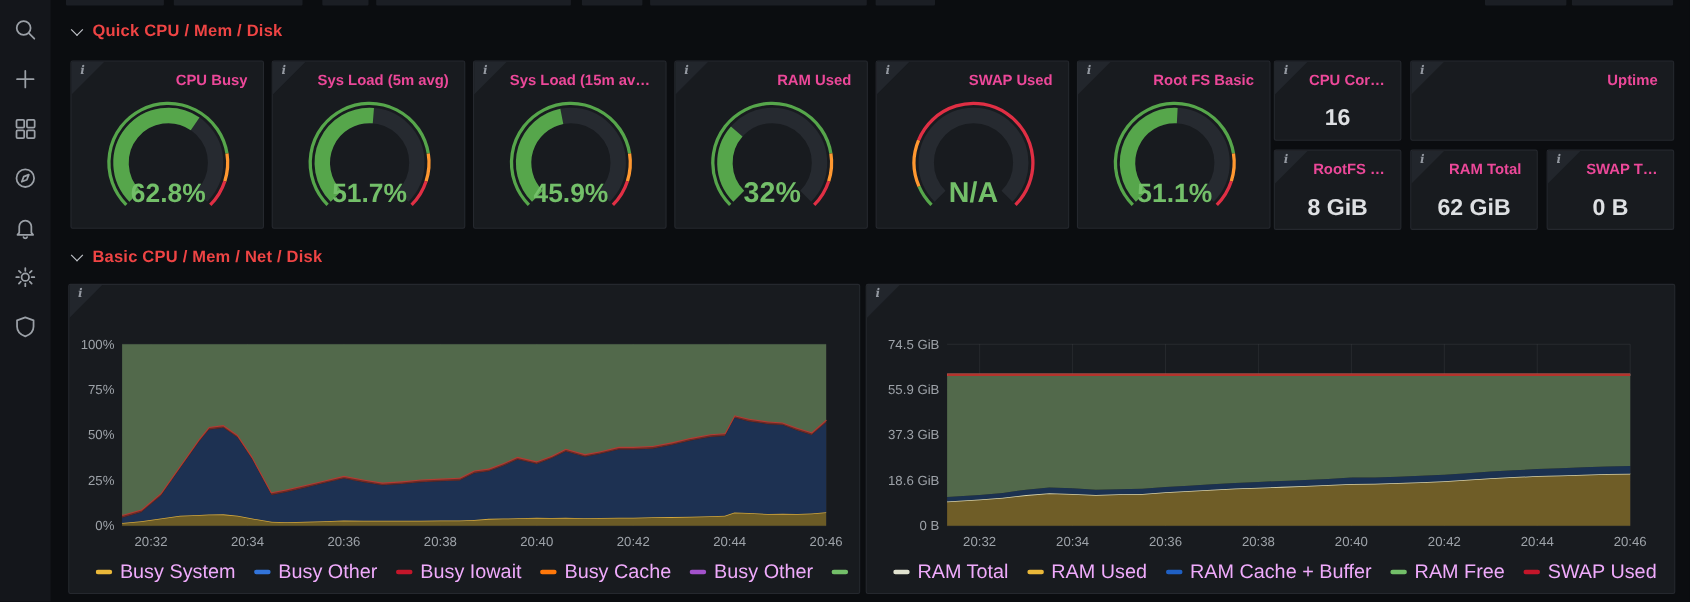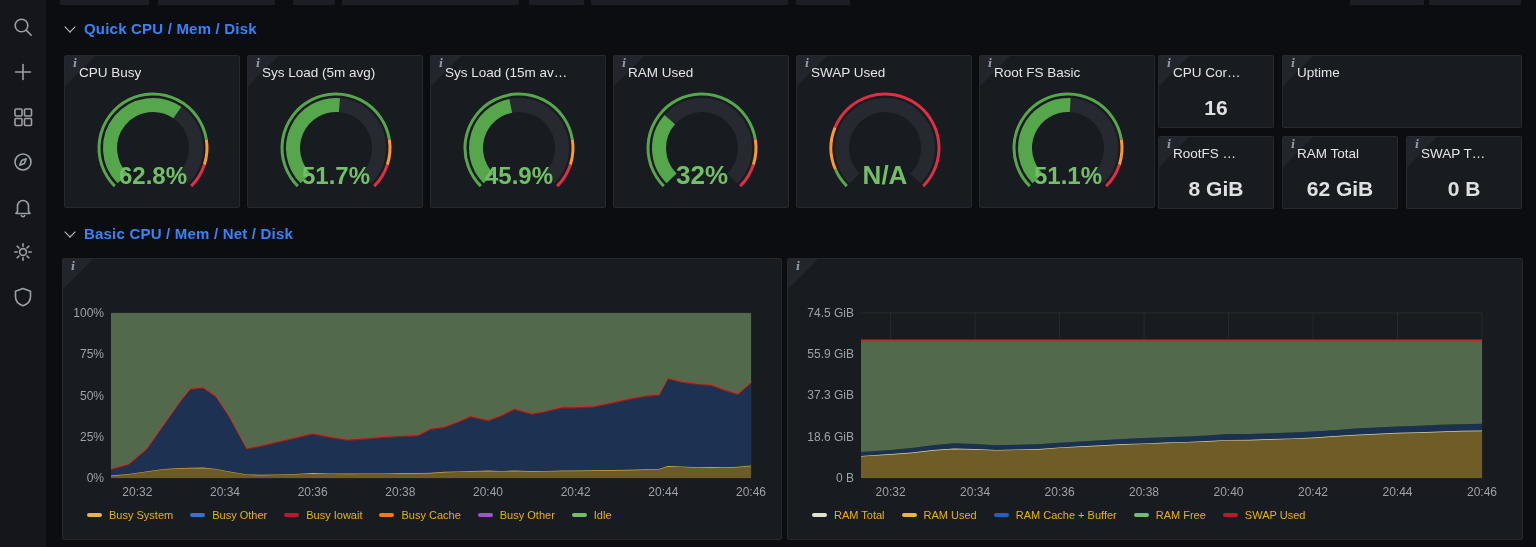--- a/index.html
+++ b/index.html
@@ -11,51 +11,51 @@
   #sidebar{
     position:absolute;left:0;top:0;width:46px;height:547px;background:#14161b;
     display:flex;flex-direction:column;align-items:center;padding-top:16px;gap:23px;
     box-sizing:border-box;z-index:5;
   }
   .side-icon{width:22px;height:22px;display:flex;align-items:center;justify-content:center;cursor:pointer}
   .side-icon svg{stroke:#9ba0a7;fill:none;stroke-width:1.6;stroke-linecap:round;stroke-linejoin:round}
   .sliver{position:absolute;top:0;height:5px;background:#1b1e24;border-radius:0 0 1px 1px}
   .section-header{
     position:absolute;left:66px;display:flex;align-items:center;cursor:pointer;
-    color:#3b82f6;font-size:15px;font-weight:700;letter-spacing:.2px;z-index:4;
+    color:#ef4444;font-size:15px;font-weight:700;letter-spacing:.2px;z-index:4;
   }
   .chev{
     display:inline-block;width:7px;height:7px;margin-right:10px;margin-bottom:3px;
     border-right:1.6px solid #c3c6cb;border-bottom:1.6px solid #c3c6cb;transform:rotate(45deg);
   }
   .panel{
     position:absolute;background:#181b1f;border:1px solid #25282e;border-radius:2px;
     box-sizing:border-box;overflow:hidden;
   }
   .fold{position:absolute;top:0;left:0;width:0;height:0;border-top:30px solid #22262c;border-right:30px solid transparent}
   .info-i{
     position:absolute;top:1px;left:8px;font-family:"DejaVu Serif",serif;font-style:italic;
     font-size:11px;font-weight:700;color:#959aa2;cursor:pointer;z-index:2;
   }
   .panel-title{
-    position:absolute;top:9px;left:14px;right:14px;text-align:left;font-size:13.5px;font-weight:400;
-    color:#e5e5e5;white-space:nowrap;overflow:hidden;cursor:pointer;z-index:1;
+    position:absolute;top:9px;left:14px;right:14px;text-align:right;font-size:13.5px;font-weight:700;
+    color:#ec4899;white-space:nowrap;overflow:hidden;cursor:pointer;z-index:1;
   }
   .stat-value{
     position:absolute;left:0;right:0;top:40px;text-align:center;
     font-size:21px;font-weight:700;color:#dee0e3;
   }
   .gauge-svg{position:absolute;left:8px;top:28px}
   .chart-legend{
     position:absolute;left:24px;right:8px;top:250px;display:flex;align-items:center;gap:17px;
     white-space:nowrap;overflow:hidden;
   }
   .legend-item{display:flex;align-items:center;gap:7px;cursor:pointer}
   .legend-swatch{width:15px;height:4px;border-radius:2px}
-  .legend-label{font-size:11px;color:#eab308}
+  .legend-label{font-size:18px;color:#f0abfc}
 </style>
 </head>
 <body>
 
 <div id="sidebar">
   <div class="side-icon">
     <svg width="22" height="22" viewBox="0 0 22 22">
         <circle cx="9.5" cy="9.5" r="6.3"></circle>
         <line x1="14.4" y1="14.4" x2="19.2" y2="19.2"></line>
       </svg>

